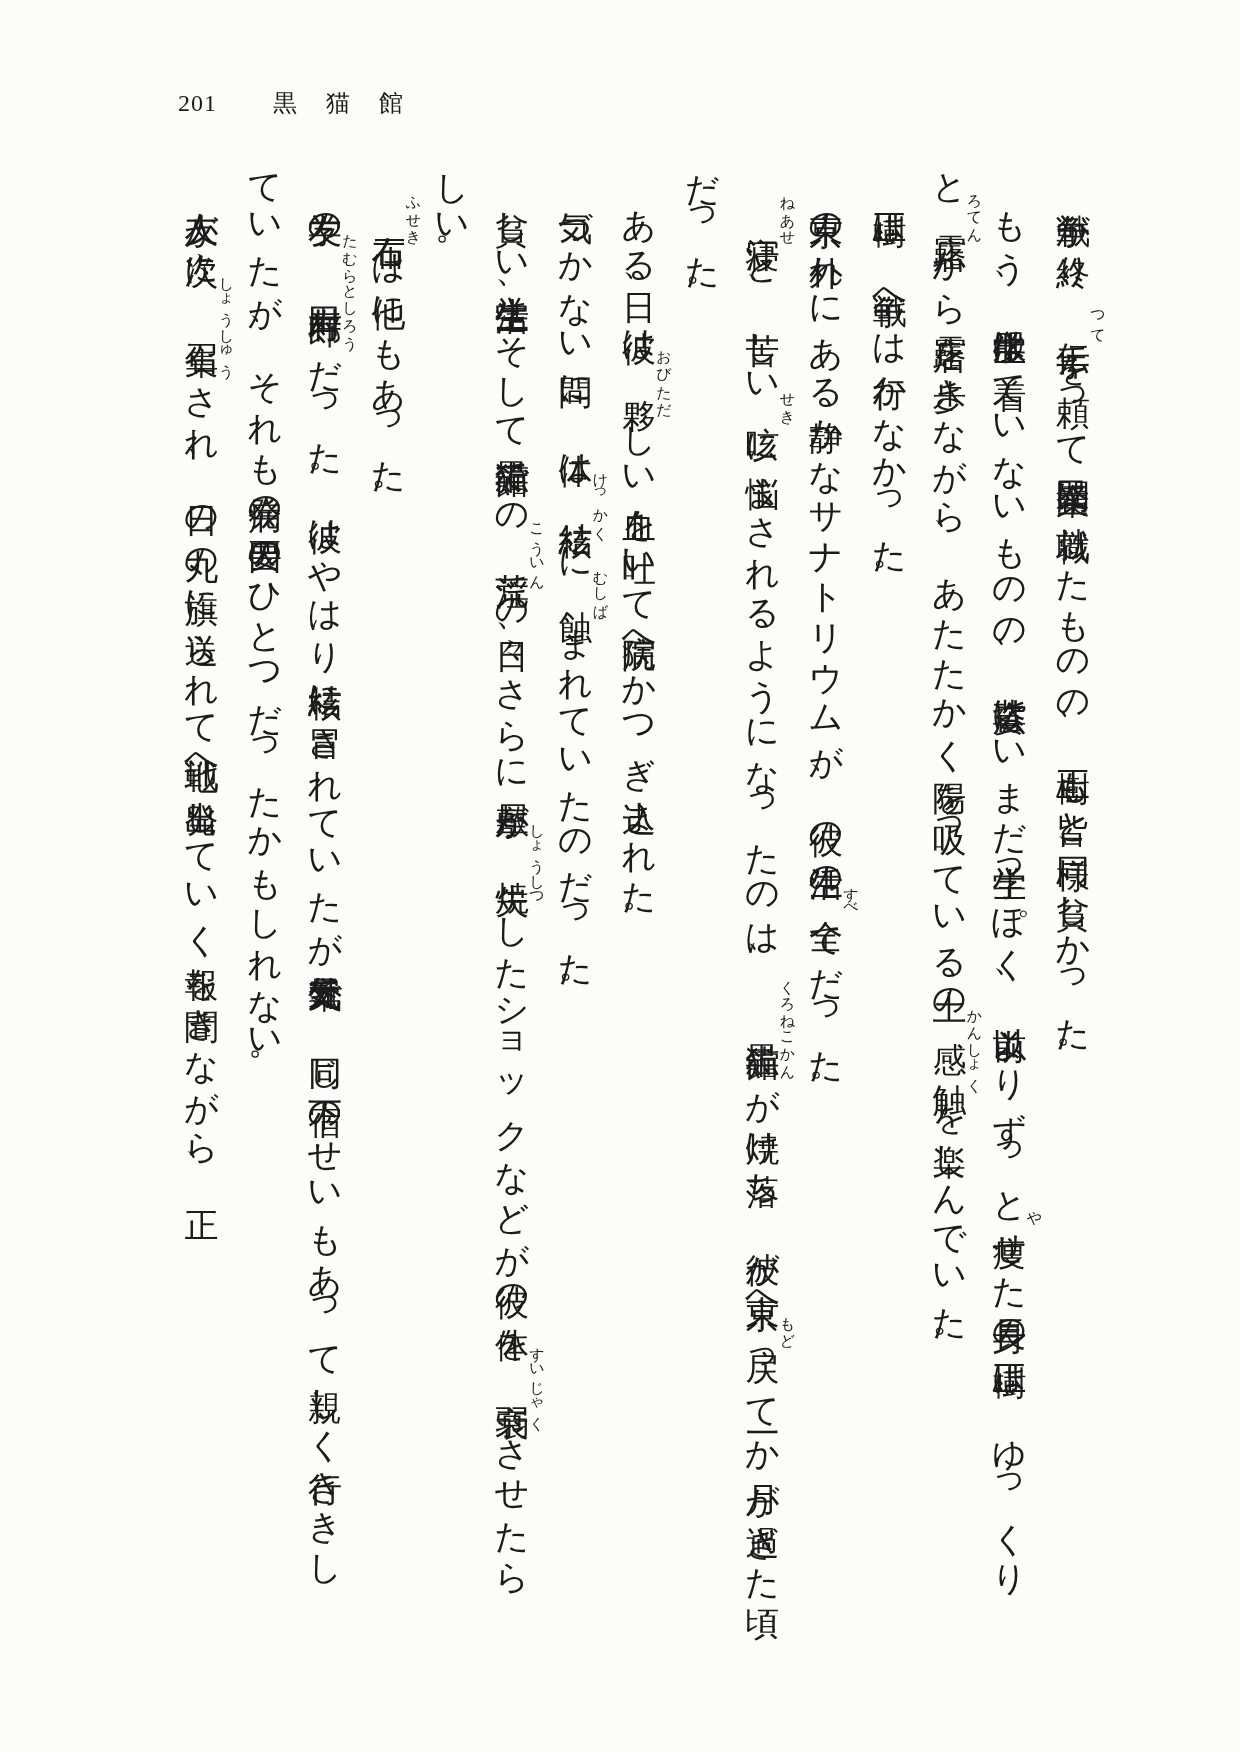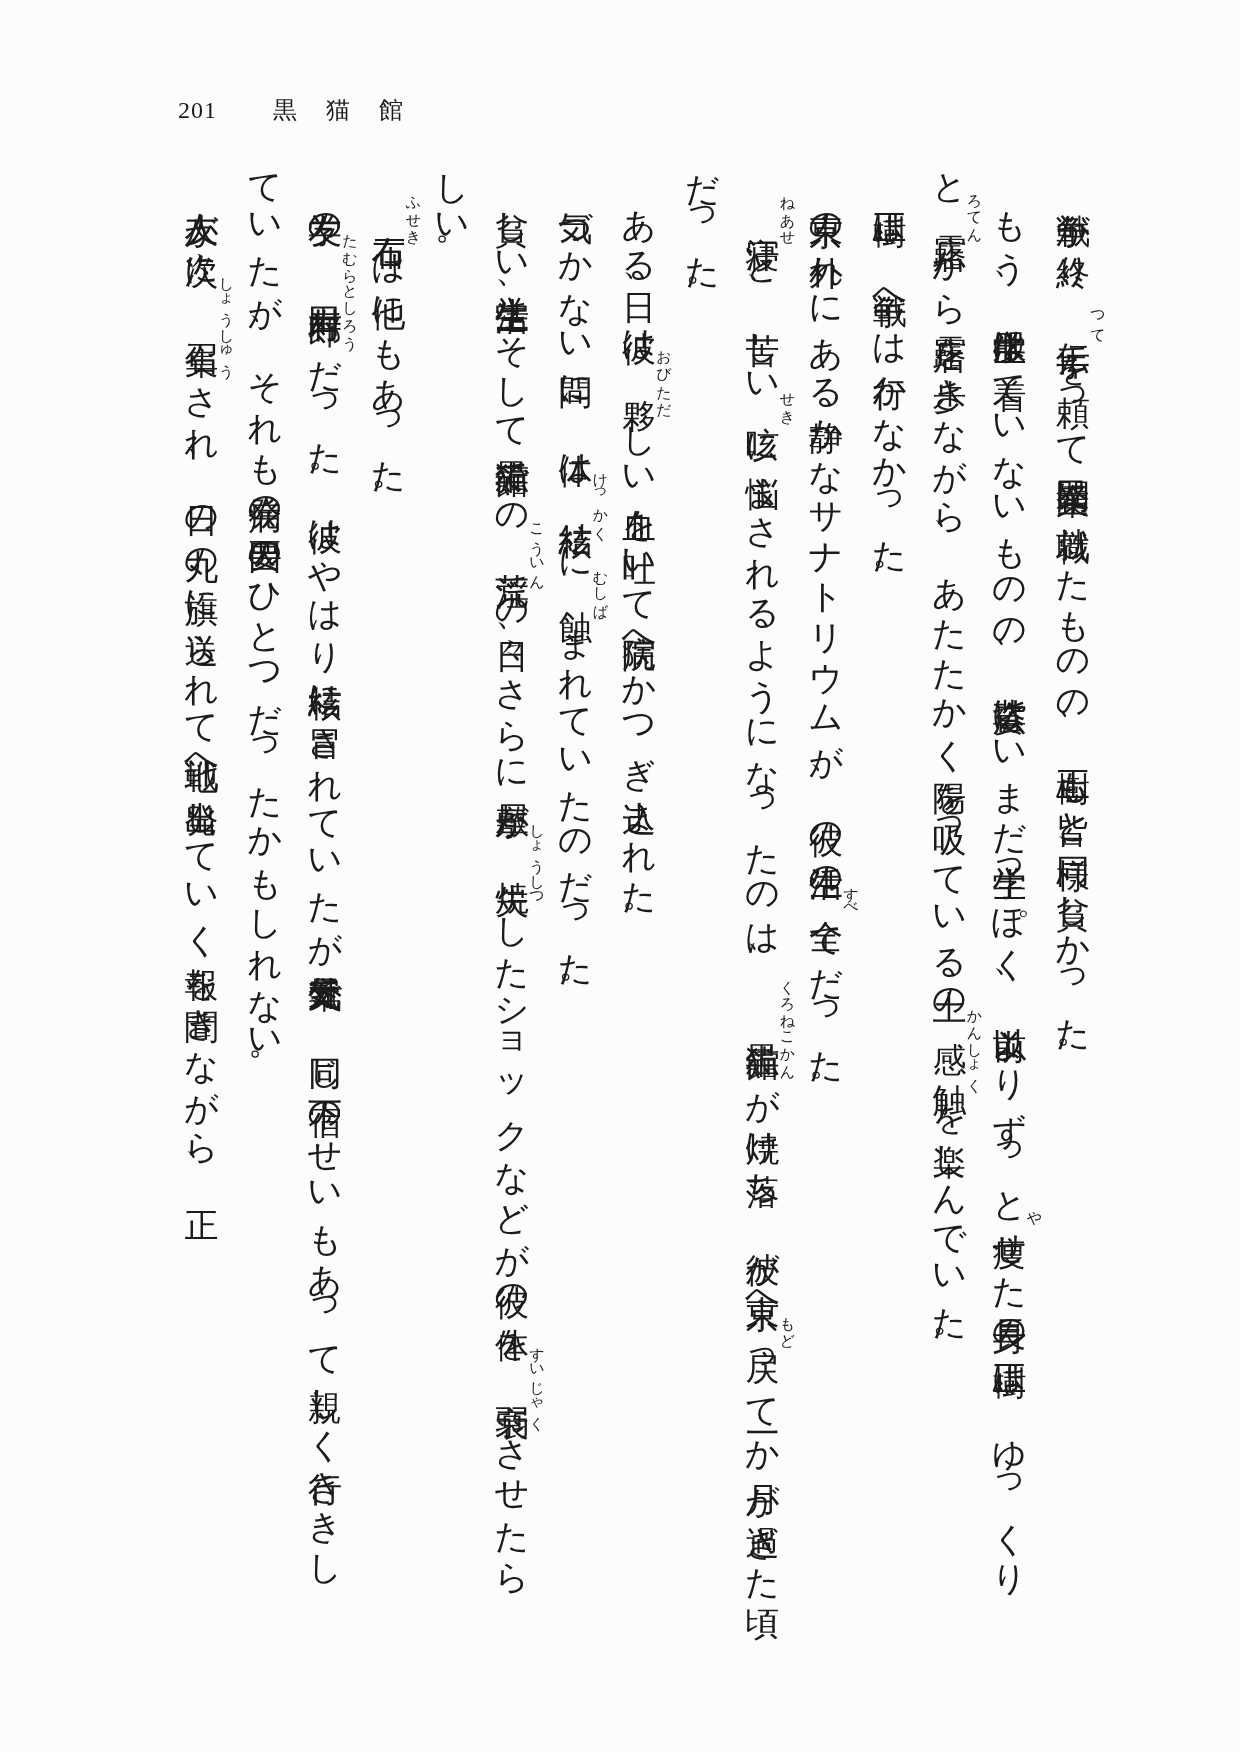--- a/index.html
+++ b/index.html
@@ -17,21 +17,21 @@
     position: relative;
     width: 1240px;
     height: 1752px;
     overflow: hidden;
     background: var(--paper, #fcfcfa);
   }
   
   .page-header {
     position: absolute;
     left: 178px;
-    top: 94px;
+    top: 87px;
     font-size: 24px;
     white-space: nowrap;
     letter-spacing: 1px;
   }
   .book-title {
     margin-left: 56px;
     letter-spacing: 29px;
   }
   
   .body-text {

